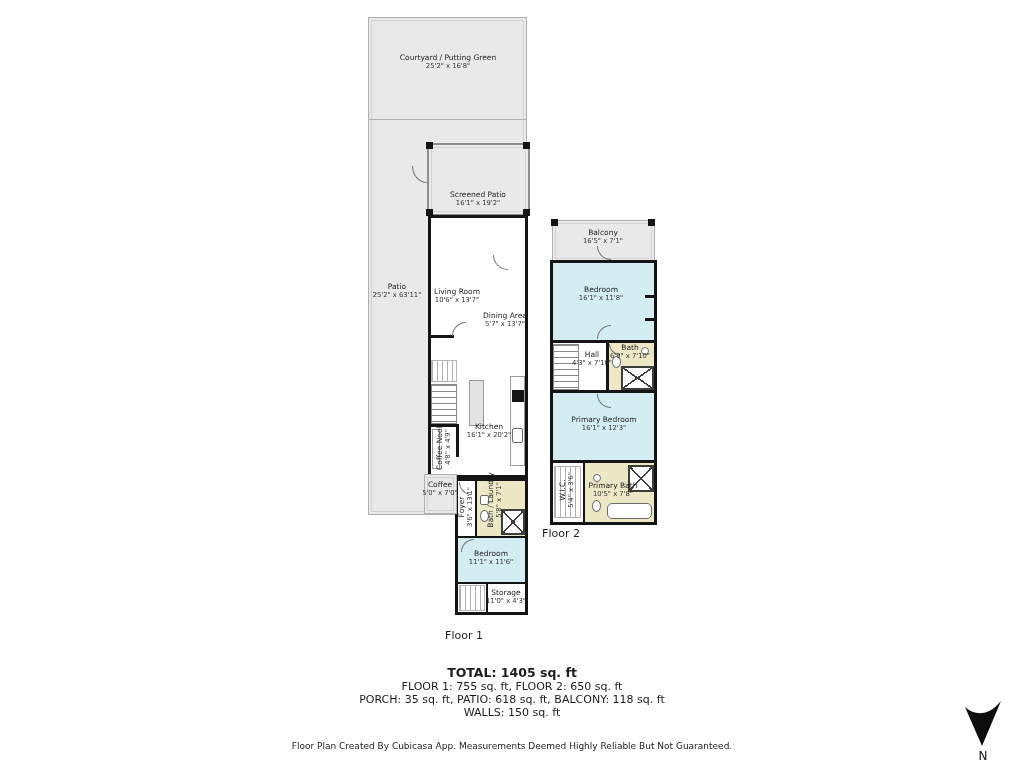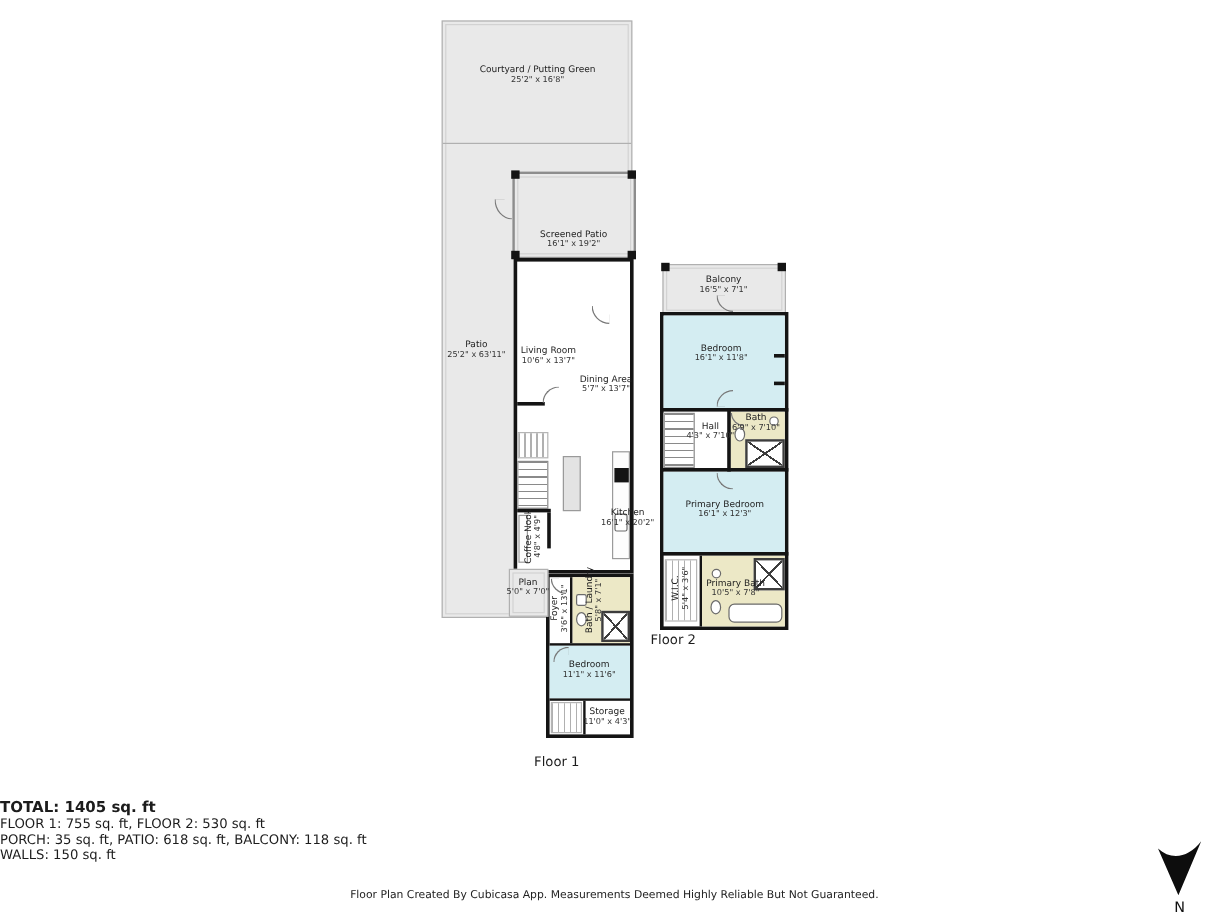--- a/index.html
+++ b/index.html
@@ -28,21 +28,21 @@
   .hang-v{position:absolute;box-sizing:border-box;border:1px solid #b5b5b5;background-color:#fff;
     background-image:repeating-linear-gradient(to right,#b0b0b0 0 1px,transparent 1px 5px);z-index:4;}
   .counter{position:absolute;box-sizing:border-box;border:1px solid #9a9a9a;background:#fdfdfd;z-index:4;}
   .island{position:absolute;box-sizing:border-box;border:1px solid #9a9a9a;background:#e3e3e3;z-index:4;}
   .arc{position:absolute;box-sizing:border-box;border-left:1px solid #777;border-bottom:1px solid #777;
        border-radius:0 0 0 100%;z-index:5;}
   .arc.tl{border-left:1px solid #777;border-top:1px solid #777;border-bottom:none;border-radius:100% 0 0 0;}
   .fixture{position:absolute;box-sizing:border-box;border:1px solid #6b6b6b;background:#fff;z-index:5;}
   .round{border-radius:50%;}
   .post{position:absolute;width:7px;height:7px;background:#141414;z-index:5;}
-  .summary{position:absolute;left:0;top:666px;width:1024px;text-align:left;z-index:7;}
+  .summary{position:absolute;left:0;top:666px;width:1024px;text-align:center;z-index:7;}
   .s-total{font-size:12.5px;font-weight:bold;line-height:14px;}
   .s-line{font-size:11px;line-height:13px;}
   .disclaimer{position:absolute;left:0;top:741px;width:1024px;text-align:center;font-size:9px;color:#222;z-index:7;}
   .watermark{position:absolute;left:2px;top:714px;font-size:31px;color:#c9c9c9;opacity:.85;
              font-family:"Liberation Sans",sans-serif;letter-spacing:1px;z-index:3;}
   .north{position:absolute;left:962px;top:700px;width:42px;height:62px;z-index:7;text-align:center;}
   .north .n-label{display:block;font-size:12px;color:#111;margin-top:-3px;}
 </style>
 </head>
 <body>
@@ -93,28 +93,28 @@
     <div class="counter" style="left:432px;top:429px;width:8px;height:40px;"></div>
     <div class="label rot" style="left:444px;top:447px;">
       <span class="nm">Coffee Nook</span>
       <span class="dm">4'8" x 4'9"</span>
     </div>
 
     <div class="island" style="left:469px;top:380px;width:15px;height:46px;"></div>
     <div class="counter" style="left:510px;top:376px;width:15px;height:90px;"></div>
     <div class="abs" style="left:512px;top:390px;width:12px;height:12px;background:#141414;z-index:5;"></div>
     <div class="fixture" style="left:512px;top:428px;width:11px;height:15px;border-radius:2px;"></div>
-    <div class="label" style="left:489px;top:431px;margin-left:34px;">
+    <div class="label" style="left:489px;top:431px;">
       <span class="nm">Kitchen</span>
       <span class="dm">16'1" x 20'2"</span>
     </div>
 
     <div class="outdoor" style="left:424px;top:474px;width:33px;height:40px;z-index:4;"></div>
     <div class="label" style="left:440px;top:489px;z-index:6;">
-      <span class="nm">Plan</span>
+      <span class="nm">Coffee</span>
       <span class="dm">5'0" x 7'0"</span>
     </div>
 
     <div class="house" style="left:455px;top:478px;width:73px;height:137px;z-index:3;"></div>
     <div class="fill beige" style="left:477px;top:481px;width:48px;height:55px;z-index:3;"></div>
     <div class="wall" style="left:475px;top:481px;width:2px;height:55px;z-index:4;"></div>
     <div class="arc" style="left:459px;top:482px;width:13px;height:13px;"></div>
     <div class="label rot" style="left:466px;top:507px;">
       <span class="nm">Foyer</span>
       <span class="dm">3'6" x 13'1"</span>
@@ -206,21 +206,21 @@
     <div class="label" style="left:613px;top:490px;">
       <span class="nm">Primary Bath</span>
       <span class="dm">10'5" x 7'8"</span>
     </div>
 
     <div class="floor-tag" style="left:561px;top:533px;">Floor 2</div>
   </div>
 
   <div class="summary">
     <div class="s-total">TOTAL: 1405 sq. ft</div>
-    <div class="s-line">FLOOR 1: 755 sq. ft, FLOOR 2: 530 sq. ft</div>
+    <div class="s-line">FLOOR 1: 755 sq. ft, FLOOR 2: 650 sq. ft</div>
     <div class="s-line">PORCH: 35 sq. ft, PATIO: 618 sq. ft, BALCONY: 118 sq. ft</div>
     <div class="s-line">WALLS: 150 sq. ft</div>
   </div>
   <div class="disclaimer">Floor Plan Created By Cubicasa App. Measurements Deemed Highly Reliable But Not Guaranteed.</div>
 
 
   <div class="north">
     <svg width="40" height="48" viewBox="0 0 40 48">
       <path d="M2,7 C13,17 27,15 38,1 L19,46 Z" fill="#0d0d0d"></path>
     </svg>

